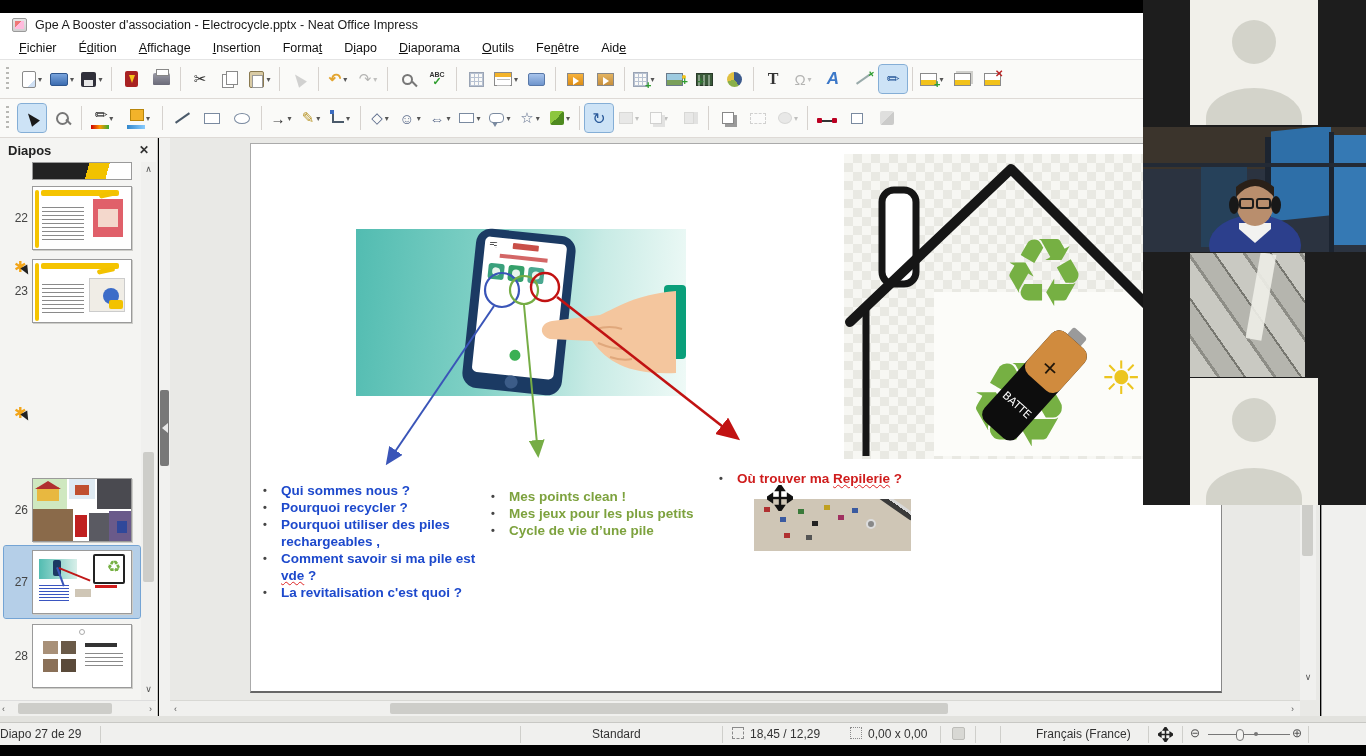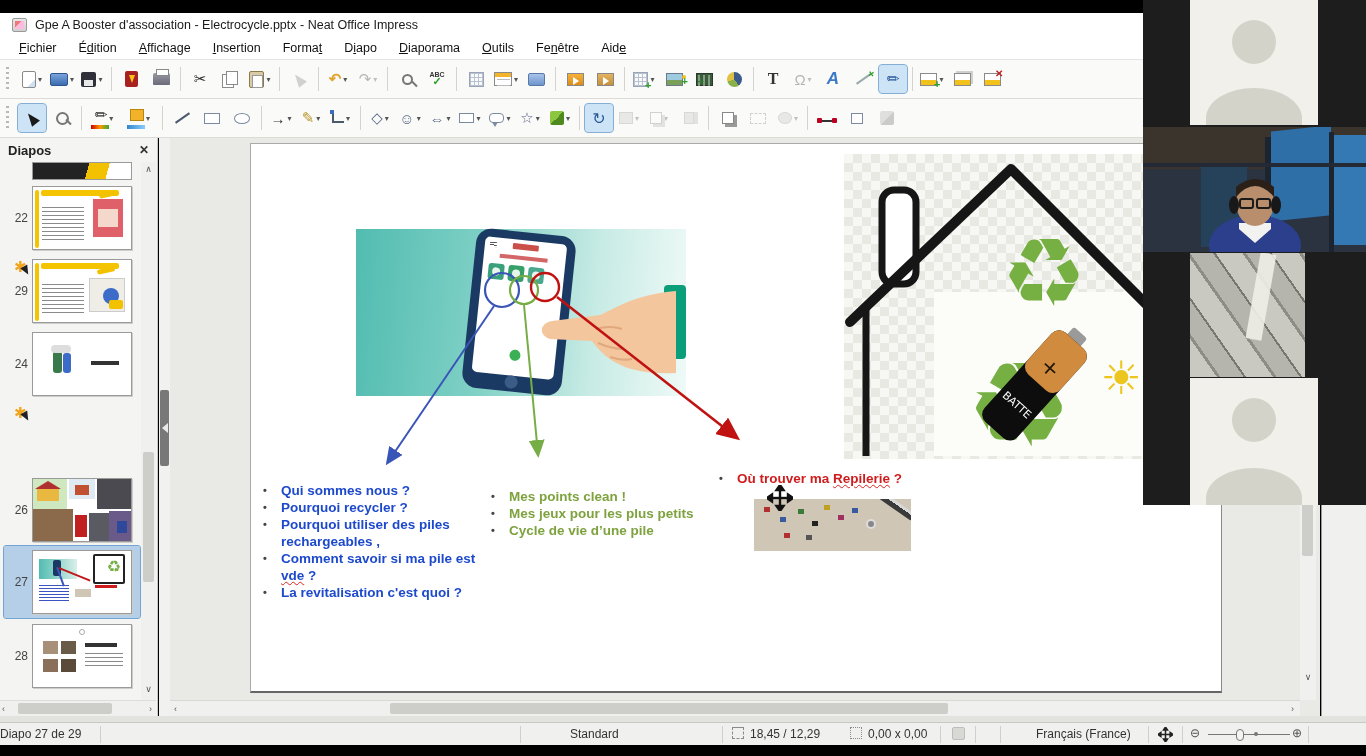--- a/index.html
+++ b/index.html
@@ -467,42 +467,33 @@
         <div class="abs ybar" style="left:8px;top:3px;width:78px;height:6px;"></div>
         <div class="abs ybar" style="left:2px;top:3px;width:4px;height:58px;"></div>
         <div class="abs flines" style="left:9px;top:20px;width:42px;height:36px;"></div>
         <div class="abs" style="right:8px;top:12px;width:30px;height:38px;background:#e0606a;"></div>
         <div class="abs" style="right:13px;top:22px;width:20px;height:18px;background:#f4d8cc;"></div>
         <div class="abs" style="right:14px;top:5px;width:18px;height:5px;background:#f2c200;border-radius:3px;transform:rotate(-12deg);"></div>
       </div>
     </div>
 
     <div class="thumb-row" style="top:117px;">
-      <span class="thumb-num">29</span>
+      <span class="thumb-num">23</span>
       <span class="star" style="top:149px;">✱</span>
       <div class="thumb">
         <div class="abs ybar" style="left:8px;top:3px;width:78px;height:6px;"></div>
         <div class="abs ybar" style="left:2px;top:3px;width:4px;height:58px;"></div>
         <div class="abs flines" style="left:9px;top:24px;width:42px;height:32px;"></div>
         <div class="abs" style="right:6px;top:18px;width:36px;height:34px;background:#f0ede6;border:1px solid #ccc;"></div>
         <div class="abs" style="right:12px;top:28px;width:16px;height:16px;border-radius:50%;background:#3c6cc8;"></div>
         <div class="abs" style="right:8px;top:40px;width:14px;height:9px;background:#f2c200;border-radius:2px;"></div>
         <div class="abs" style="right:16px;top:8px;width:18px;height:5px;background:#f2c200;border-radius:3px;transform:rotate(-12deg);"></div>
       </div>
     </div>
 
-    <div class="thumb-row" style="top:190px;">
-      <span class="thumb-num">24</span>
-      <div class="thumb">
-        <div class="abs" style="left:20px;top:18px;width:9px;height:22px;background:#3a7a4a;border-radius:3px;"></div>
-        <div class="abs" style="left:30px;top:20px;width:8px;height:20px;background:#3c6cc8;border-radius:3px;"></div>
-        <div class="abs" style="left:18px;top:12px;width:20px;height:8px;background:#ddd;border-radius:4px;"></div>
-        <div class="abs" style="left:58px;top:28px;width:28px;height:4px;background:#333;"></div>
-      </div>
-    </div>
 
 
     <div class="thumb-row" style="top:336px;">
       <span class="thumb-num">26</span>
       <div class="thumb">
         <div class="abs" style="left:0;top:0;width:34px;height:30px;background:#cfe8c0;"></div>
         <div class="abs" style="left:4px;top:8px;width:22px;height:14px;background:#e8b840;"></div>
         <div class="abs" style="left:2px;top:2px;width:26px;height:0;border-left:13px solid transparent;border-right:13px solid transparent;border-bottom:8px solid #b03030;"></div>
         <div class="abs" style="left:36px;top:0;width:26px;height:20px;background:#dfeaf2;"></div>
         <div class="abs" style="left:42px;top:6px;width:14px;height:10px;background:#c05030;"></div>
@@ -705,21 +696,21 @@
 
   <div class="abs vscroll">
     <div class="sb-thumb" style="left:2px;top:362px;width:11px;height:56px;"></div>
     <span class="sb-arrow" style="left:0;bottom:18px;width:16px;position:absolute;">∨</span>
   </div>
 
   <div class="abs statusbar">
     <span class="sfield" style="left:0;">Diapo 27 de 29</span>
     <span class="ssep" style="left:100px;"></span>
     <span class="ssep" style="left:520px;"></span>
-    <span class="sfield" style="left:570px;">Standard</span>
+    <span class="sfield" style="left:592px;">Standard</span>
     <span class="ssep" style="left:722px;"></span>
     <span class="sfield" style="left:732px;width:12px;height:12px;border:1px dashed #8a8a8a;border-top-style:solid;"></span>
     <span class="sfield" style="left:750px;">18,45 / 12,29</span>
     <span class="sfield" style="left:850px;width:12px;height:12px;border:1px dotted #8a8a8a;"></span>
     <span class="sfield" style="left:868px;">0,00 x 0,00</span>
     <span class="ssep" style="left:940px;"></span>
     <span class="sfield" style="left:952px;width:13px;height:13px;background:#d8d8d4;border:1px solid #bdbdb9;border-radius:2px;"></span>
     <span class="ssep" style="left:975px;"></span>
     <span class="ssep" style="left:1000px;"></span>
     <span class="sfield" style="left:1036px;">Français (France)</span>

